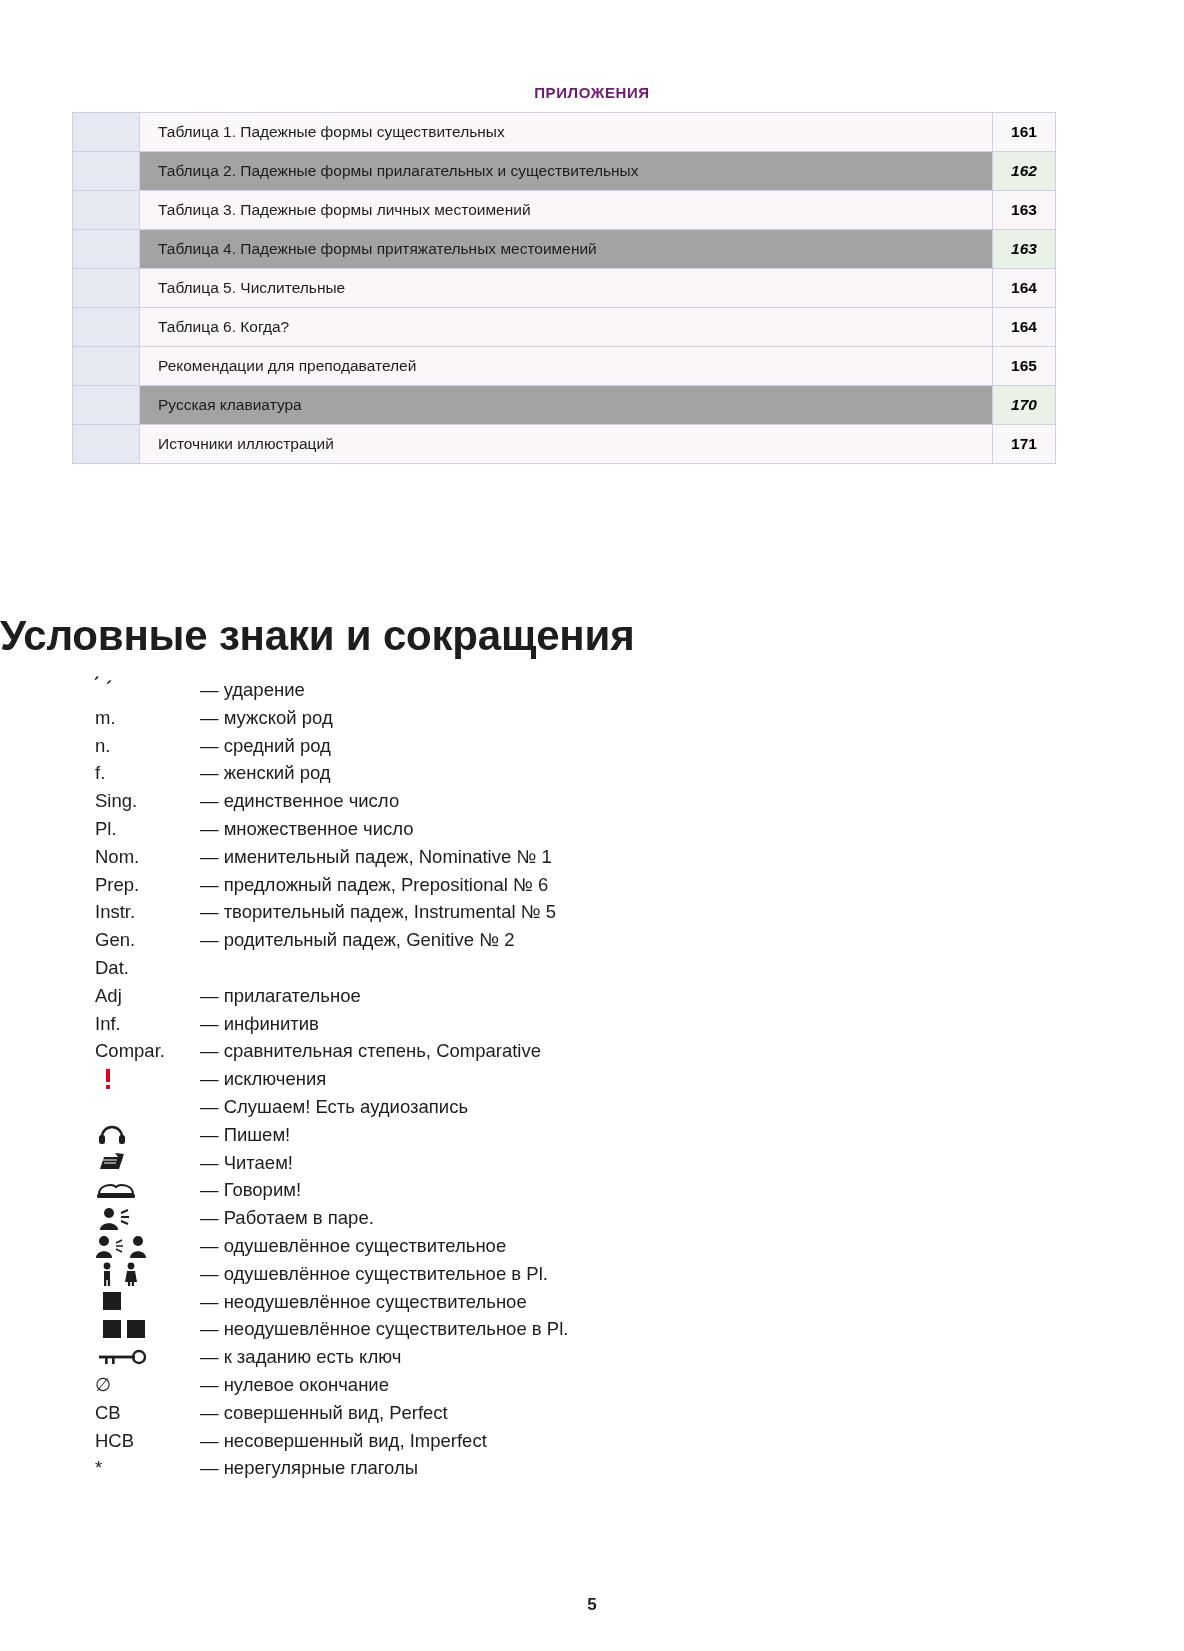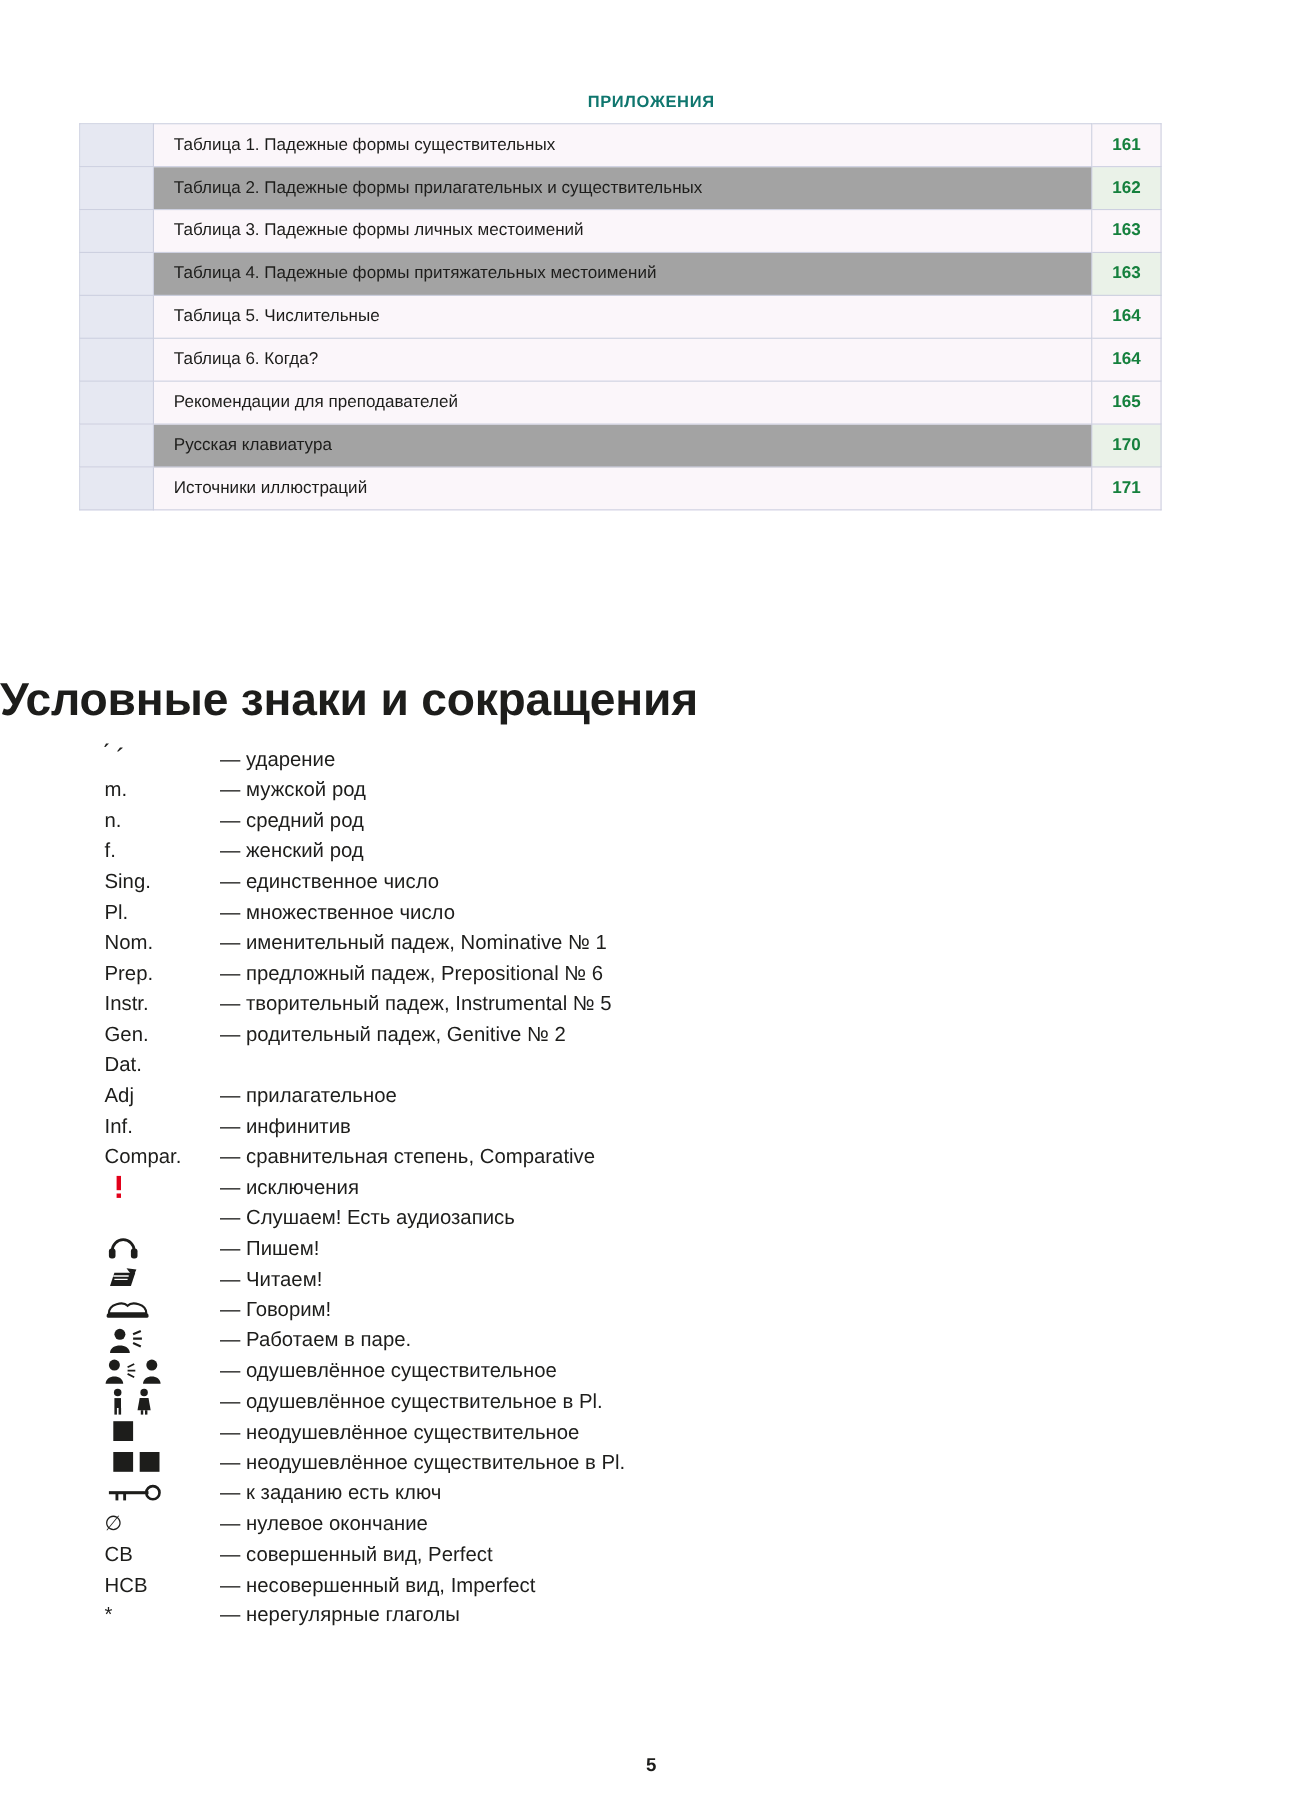--- a/index.html
+++ b/index.html
@@ -26,21 +26,21 @@
   
   .appendix-heading {
     position: absolute;
     top: 84px;
     left: 0;
     width: 1184px;
     text-align: center;
     font-size: 15px;
     font-weight: bold;
     letter-spacing: 0.6px;
-    color: #0f766e;
+    color: #701a75;
   }
 
   
   .toc {
     position: absolute;
     top: 112px;
     left: 72px;
     width: 984px;
     border-collapse: collapse;
     table-layout: fixed;
@@ -60,28 +60,28 @@
     padding-left: 18px;
     font-size: 15.5px;
     color: #1d1d1b;
     white-space: nowrap;
   }
   .toc .page-no {
     width: 62px;
     text-align: center;
     font-size: 15.5px;
     font-weight: bold;
-    color: #15803d;
+    color: #000000;
   }
   .row-a .marker { background: #e6e8f2; }
   .row-a .title  { background: #fbf6fa; }
   .row-a .page-no{ background: #fbf6fa; }
   .row-b .marker { background: #e6e8f2; }
   .row-b .title  { background: #a3a3a3; }
-  .row-b .page-no{ background: #eaf2e8; }
+  .row-b .page-no{ background: #eaf2e8; font-style: italic; }
 
   
   .symbols-title {
     position: absolute;
     top: 612px;
     left: 0;
     width: 1184px;
     text-align: left;
     font-size: 42px;
     font-weight: bold;

